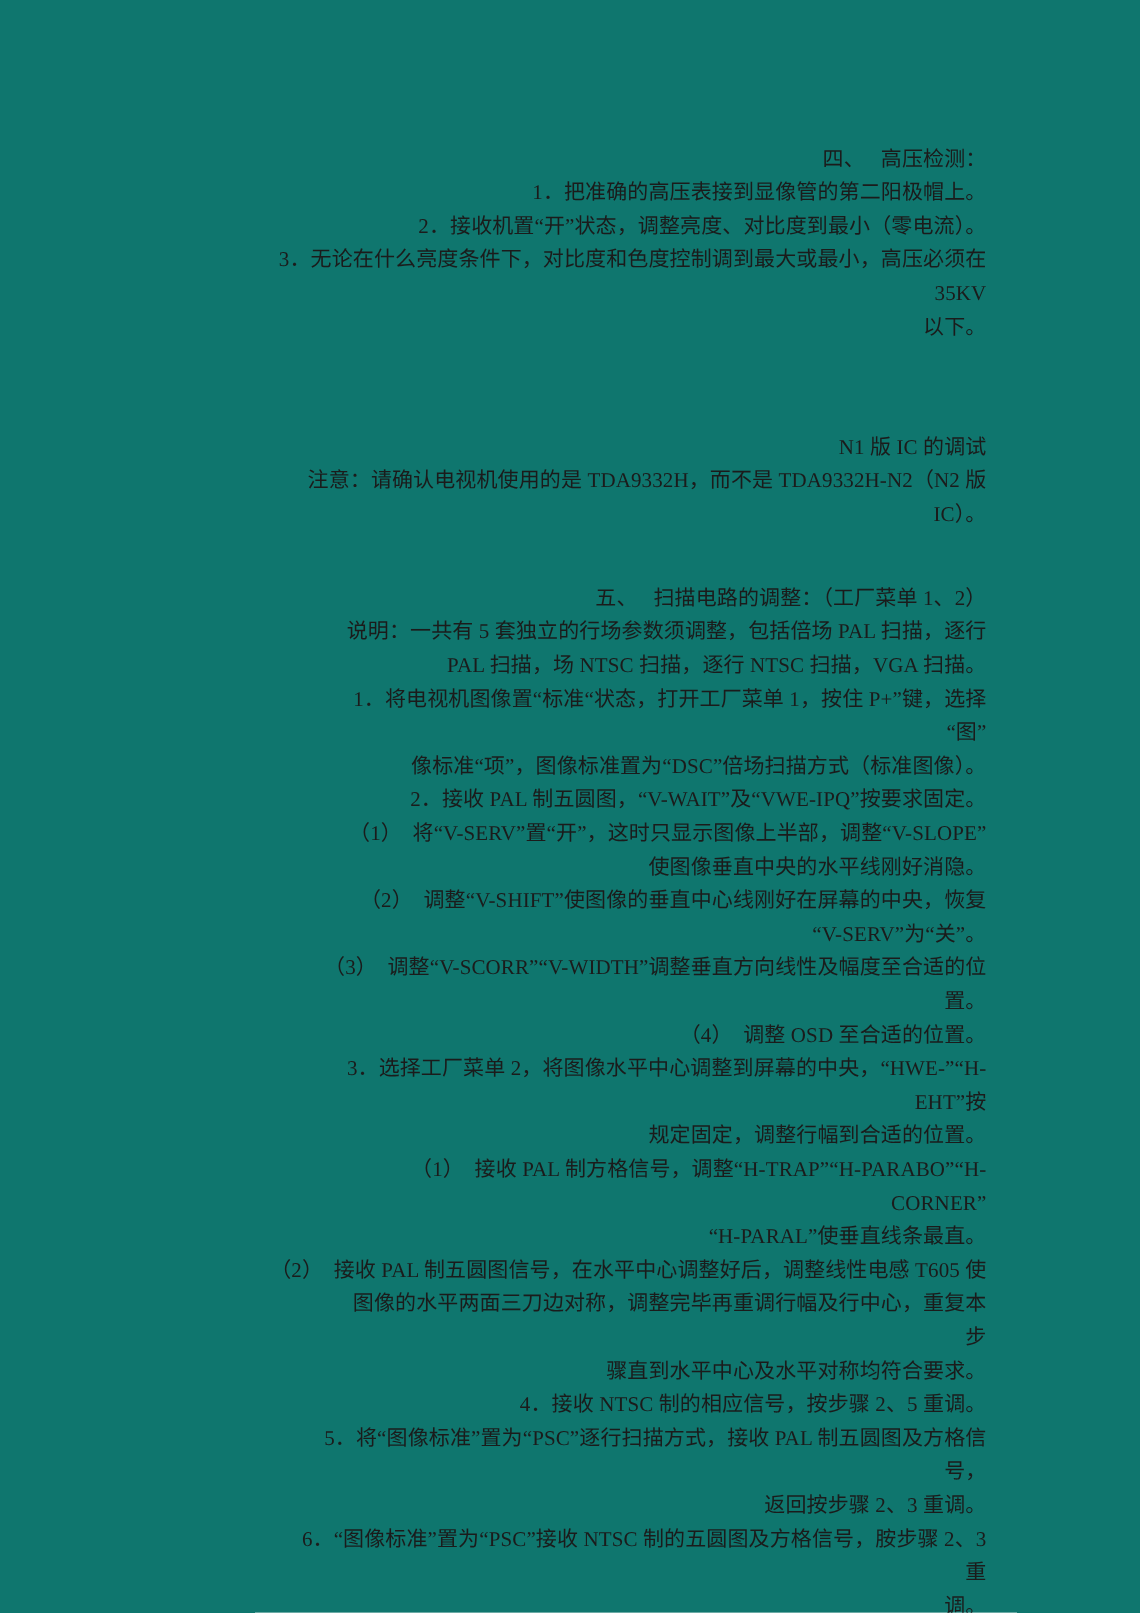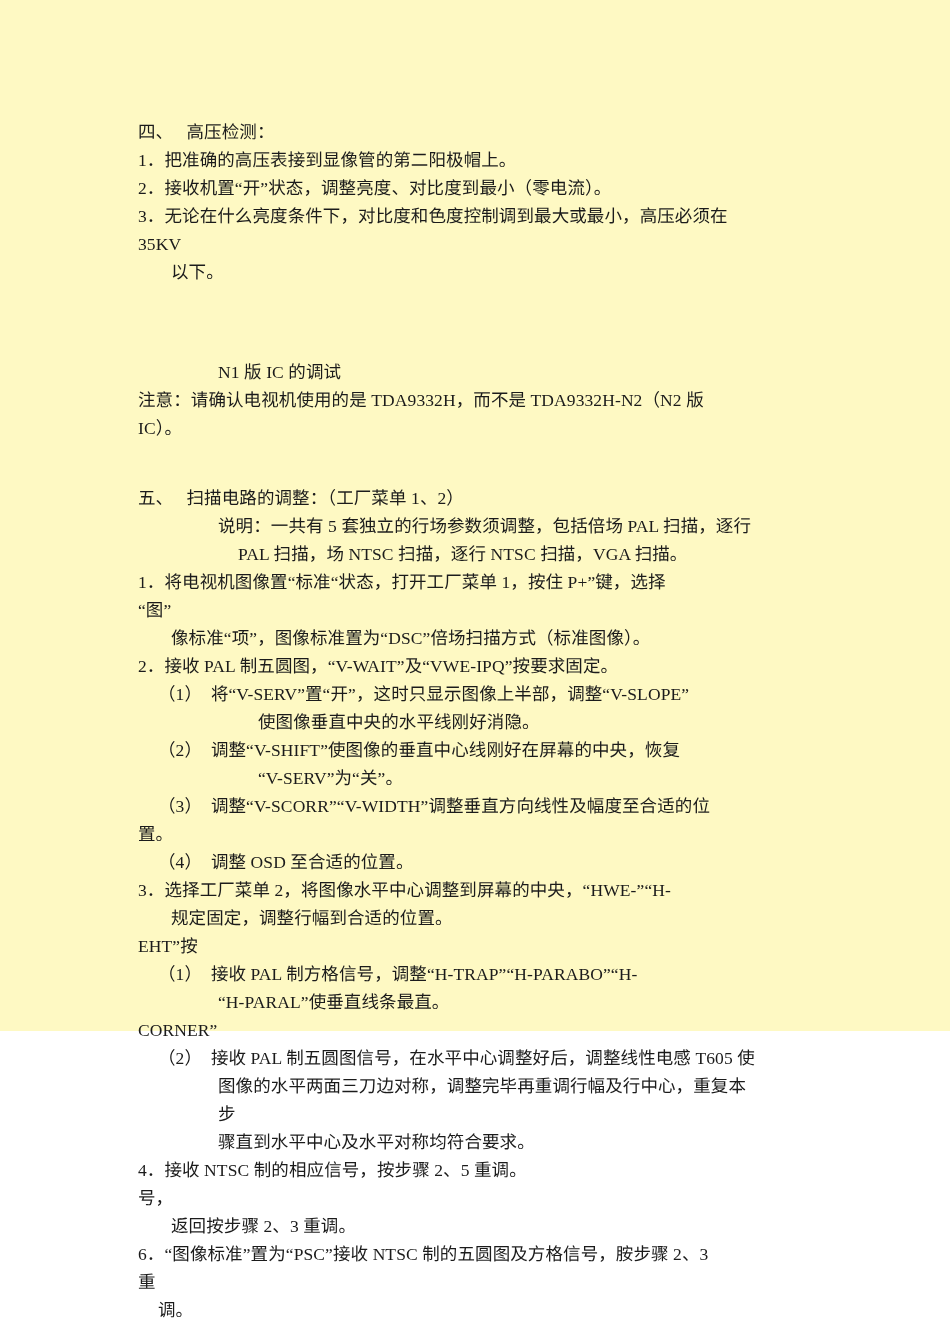--- a/index.html
+++ b/index.html
@@ -16,22 +16,23 @@
     font-family: "Liberation Serif", "DejaVu Serif", serif;
     color: #1b1b1b;
     -webkit-font-smoothing: antialiased;
   }
 
   
   .page {
     position: absolute;
     left: 0; top: 0;
     width: 950px;
-    height: 1031px;
-    background: #fef9c3;
+    height: 1344px;
+    background: #0f766e;
+    text-align: right;
   }
 
   
   .textcol {
     position: absolute;
     left: 138px;
     top: 118px;
     width: 684px;
   }
 
@@ -95,34 +96,35 @@
 
     <div class="ln i1">（1）　将“V-SERV”置“开”，这时只显示图像上半部，调整“V-SLOPE”</div>
     <div class="ln i6">使图像垂直中央的水平线刚好消隐。</div>
     <div class="ln i1">（2）　调整“V-SHIFT”使图像的垂直中心线刚好在屏幕的中央，恢复</div>
     <div class="ln i6">“V-SERV”为“关”。</div>
     <div class="ln i1">（3）　调整“V-SCORR”“V-WIDTH”调整垂直方向线性及幅度至合适的位</div>
     <div class="ln i0">置。</div>
     <div class="ln i1">（4）　调整 OSD 至合适的位置。</div>
 
     <div class="ln i0">3．选择工厂菜单 2，将图像水平中心调整到屏幕的中央，“HWE-”“H-</div>
+    <div class="ln i0">EHT”按</div>
     <div class="ln i2">规定固定，调整行幅到合适的位置。</div>
-    <div class="ln i0">EHT”按</div>
 
     <div class="ln i1">（1）　接收 PAL 制方格信号，调整“H-TRAP”“H-PARABO”“H-</div>
+    <div class="ln i0">CORNER”</div>
     <div class="ln i4">“H-PARAL”使垂直线条最直。</div>
-    <div class="ln i0">CORNER”</div>
 
     <div class="ln i1">（2）　接收 PAL 制五圆图信号，在水平中心调整好后，调整线性电感 T605 使</div>
     <div class="ln i4">图像的水平两面三刀边对称，调整完毕再重调行幅及行中心，重复本</div>
     <div class="ln i4">步</div>
     <div class="ln i4">骤直到水平中心及水平对称均符合要求。</div>
 
     <div class="ln i0">4．接收 NTSC 制的相应信号，按步骤 2、5 重调。</div>
 
+    <div class="ln i0">5．将“图像标准”置为“PSC”逐行扫描方式，接收 PAL 制五圆图及方格信</div>
     <div class="ln i0">号，</div>
     <div class="ln i2">返回按步骤 2、3 重调。</div>
 
     <div class="ln i0">6．“图像标准”置为“PSC”接收 NTSC 制的五圆图及方格信号，胺步骤 2、3</div>
     <div class="ln i0">重</div>
     <div class="ln i1">调。</div>
 
   </div>
 </div>
 

